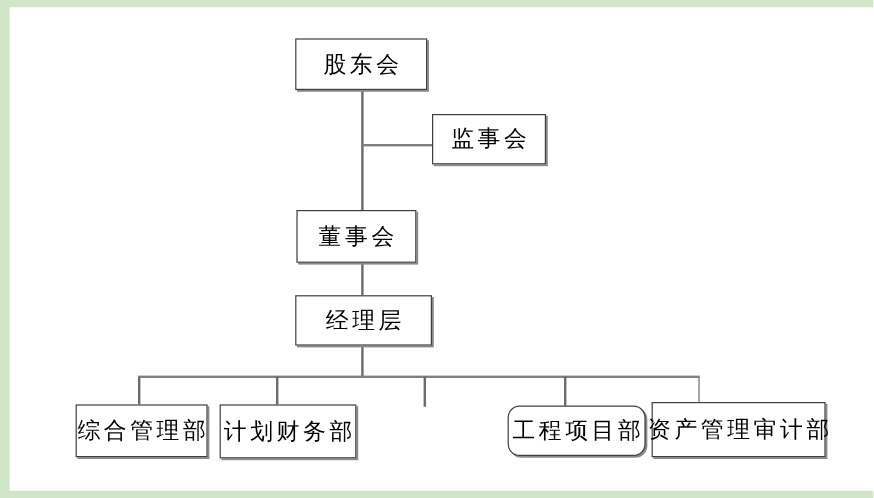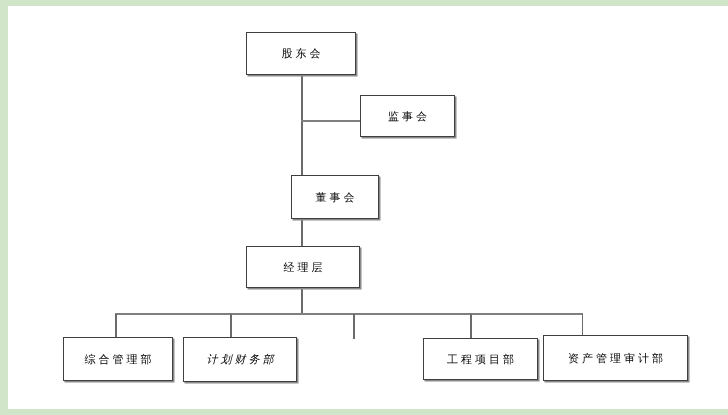--- a/index.html
+++ b/index.html
@@ -14,21 +14,21 @@
   .edge-top    { left:0; top:0; width:728px; height:6px; }
   .edge-left   { left:0; top:0; width:8px; height:415px; }
   .edge-bottom { left:0; top:409px; width:728px; height:6px; }
 
   .node {
     position:absolute;
     background:#ffffff;
     border:1px solid #3f3f3f;
     box-shadow:1.5px 1.5px 0 #8a8a8a;
     display:flex; align-items:center; justify-content:center;
-    font-size:11px; color:#000000;
+    font-size:19px; color:#000000;
     letter-spacing:3px; white-space:nowrap;
   }
   .node span { margin-right:-3px; }
 
   .vline { position:absolute; width:1.5px; background:#6b6b6b; }
   .hline { position:absolute; height:1.5px; background:#7f7f7f; }
   .hline-main { height:2px; }
 </style>
 </head>
 <body>
@@ -51,38 +51,38 @@
   <div class="vline" style="left:581.5px; top:314px; height:22px;"></div>
 
   <div class="node" style="left:246px; top:32px; width:110px; height:43px;">
     <span>股东会</span>
   </div>
 
   <div class="node" style="left:360px; top:95px; width:95px; height:42px;justify-content:center;">
     <span>监事会</span>
   </div>
 
-  <div class="node" style="left:247px; top:175px; width:88px; height:44px;margin-left:44px;">
+  <div class="node" style="left:247px; top:175px; width:100px; height:44px;">
     <span>董事会</span>
   </div>
 
   <div class="node" style="left:246px; top:246px; width:114px; height:42px;">
     <span>经理层</span>
   </div>
 
   <div class="node" style="left:63px; top:337px; width:110px; height:44px;">
     <span>综合管理部</span>
   </div>
 
-  <div class="node" style="left:183px; top:337px; width:114px; height:45px;font-style:italic;">
+  <div class="node" style="left:183px; top:337px; width:114px; height:45px;">
     <span>计划财务部</span>
   </div>
 
 
-  <div class="node" style="left:423px; top:338px; width:115px; height:42px;">
+  <div class="node" style="left:423px; top:338px; width:115px; height:42px;border-radius:10px;">
     <span>工程项目部</span>
   </div>
 
   <div class="node" style="left:543px; top:335px; width:145px; height:46px;">
     <span>资产管理审计部</span>
   </div>
 
 </div>
 
 </body></html>

